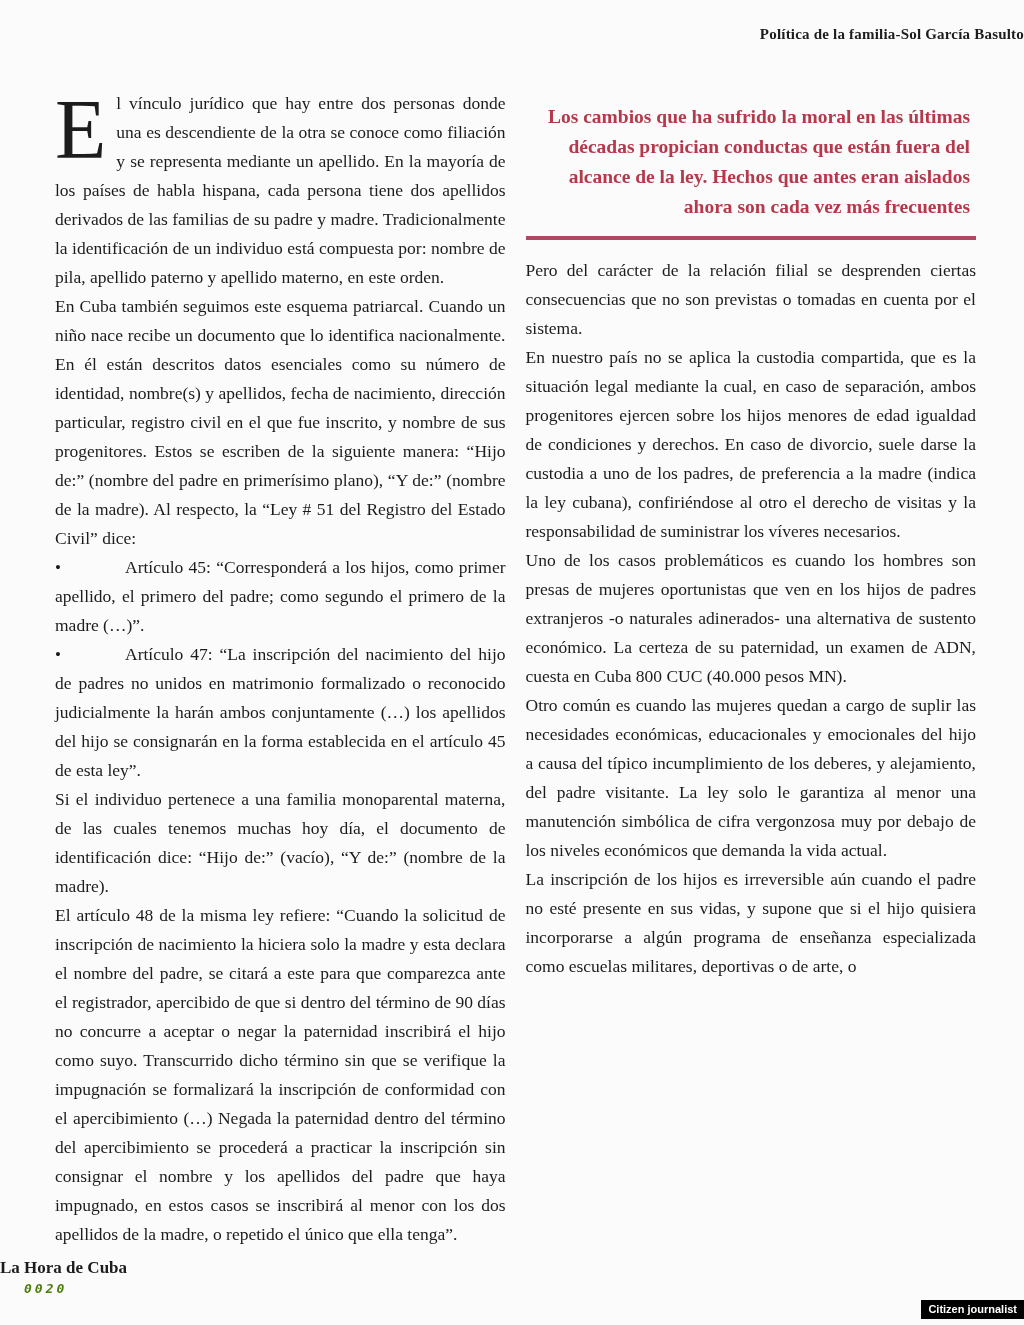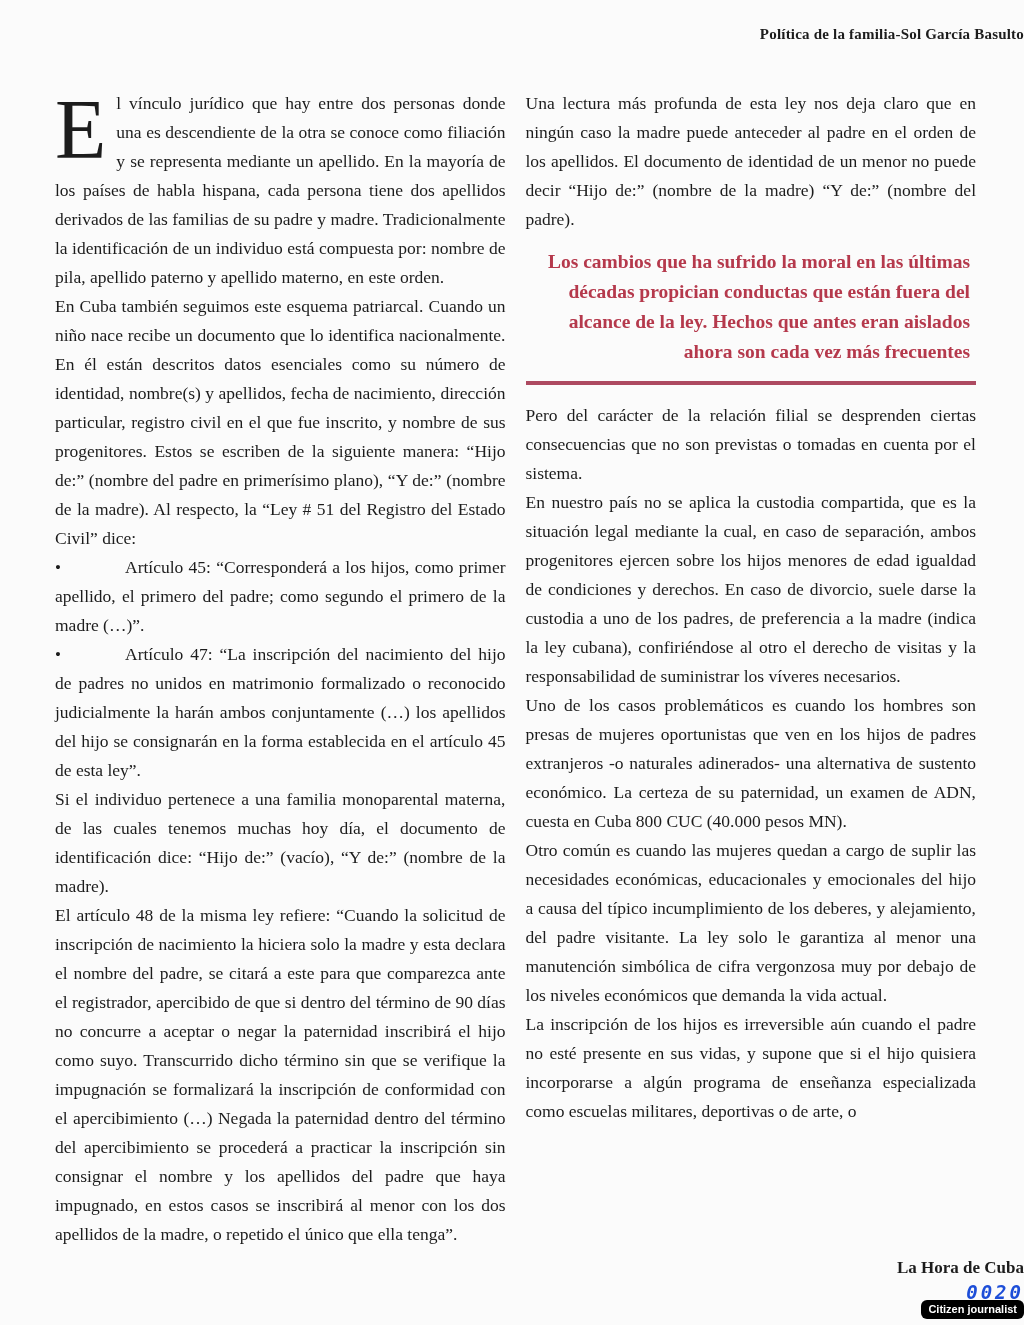--- a/index.html
+++ b/index.html
@@ -60,46 +60,46 @@
     border-top: 2px solid #ad4a61;
     border-bottom: 2px solid #ad4a61;
     background: #e5b3bf;
     margin: 4px 0 16px 0;
   }
   .page-footer {
     position: absolute;
     left: 0;
     right: 0;
     top: 1258px;
-    text-align: right;
+    text-align: left;
   }
   .footer-publication {
     font-size: 17px;
     font-weight: bold;
   }
   .footer-page-number {
     margin-top: 3px;
     font-family: "DejaVu Sans Mono", monospace;
     font-style: italic;
     font-weight: bold;
-    font-size: 19px;
+    font-size: 13px;
     letter-spacing: 3px;
-    color: #1d4ed8;
+    color: #4d7c0f;
+    margin-left: 24px;
   }
   .badge {
     position: absolute;
     right: 0;
     bottom: 6px;
     background: #000000;
     color: #ffffff;
     font-family: "Liberation Sans", sans-serif;
     font-size: 11px;
     font-weight: bold;
     padding: 3px 7px 4px 7px;
-    border-radius: 6px;
   }
 </style>
 </head>
 <body>
 
 <header class="page-header">
   <span>Política de la familia-Sol García Basulto</span>
 </header>
 
 <main class="columns">
@@ -107,21 +107,20 @@
   <section class="col">
     <p><span class="dropcap">E</span><span>l vínculo jurídico que hay entre dos personas donde una es descendiente de la otra se conoce como filiación y se representa mediante un apellido. En la mayoría de los países de habla hispana, cada persona tiene dos apellidos derivados de las familias de su padre y madre. Tradicionalmente la identificación de un individuo está compuesta por: nombre de pila, apellido paterno y apellido materno, en este orden.</span></p>
     <p>En Cuba también seguimos este esquema patriarcal. Cuando un niño nace recibe un documento que lo identifica nacionalmente. En él están descritos datos esenciales como su número de identidad, nombre(s) y apellidos, fecha de nacimiento, dirección particular, registro civil en el que fue inscrito, y nombre de sus progenitores. Estos se escriben de la siguiente manera: “Hijo de:” (nombre del padre en primerísimo plano), “Y de:” (nombre de la madre). Al respecto, la “Ley # 51 del Registro del Estado Civil” dice:</p>
     <p class="bullet-para"><span class="bullet"></span><span class="bullet-gap"></span><span>Artículo 45: “Corresponderá a los hijos, como primer apellido, el primero del padre; como segundo el primero de la madre (…)”.</span></p>
     <p class="bullet-para"><span class="bullet"></span><span class="bullet-gap"></span><span>Artículo 47: “La inscripción del nacimiento del hijo de padres no unidos en matrimonio formalizado o reconocido judicialmente la harán ambos conjuntamente (…) los apellidos del hijo se consignarán en la forma establecida en el artículo 45 de esta ley”.</span></p>
     <p>Si el individuo pertenece a una familia monoparental materna, de las cuales tenemos muchas hoy día, el documento de identificación dice: “Hijo de:” (vacío), “Y de:” (nombre de la madre).</p>
     <p>El artículo 48 de la misma ley refiere: “Cuando la solicitud de inscripción de nacimiento la hiciera solo la madre y esta declara el nombre del padre, se citará a este para que comparezca ante el registrador, apercibido de que si dentro del término de 90 días no concurre a aceptar o negar la paternidad inscribirá el hijo como suyo. Transcurrido dicho término sin que se verifique la impugnación se formalizará la inscripción de  conformidad con el apercibimiento (…) Negada la paternidad dentro del término del apercibimiento se procederá a practicar la inscripción sin consignar el nombre y los apellidos del padre que haya impugnado, en estos casos se inscribirá al menor con los dos apellidos de la madre, o repetido el único que ella tenga”.</p>
   </section>
 
   <section class="col">
-    <p>Una lectura más profunda de esta ley nos deja claro que en ningún caso la madre puede anteceder al padre en el orden de los apellidos. El documento de identidad de un menor no puede decir “Hijo de:” (nombre de la madre) “Y de:” (nombre del padre).</p>
     <p class="pull-quote">Los cambios que ha sufrido la moral en las últimas décadas propician conductas que están fuera del alcance de la ley. Hechos que antes eran aislados ahora son cada vez más frecuentes</p>
     <div class="double-rule"></div>
     <p>Pero del carácter de la relación filial se desprenden ciertas consecuencias que no son previstas o tomadas en cuenta por el sistema.</p>
     <p>En nuestro país no se aplica la custodia compartida, que es la situación legal mediante la cual, en caso de separación, ambos progenitores ejercen sobre los hijos menores de edad igualdad de condiciones y derechos. En caso de divorcio, suele darse la custodia a uno de los padres, de preferencia a la madre (indica la ley cubana), confiriéndose al otro el derecho de visitas y la responsabilidad de suministrar los víveres necesarios.</p>
     <p>Uno de los casos problemáticos es cuando los hombres son presas de mujeres oportunistas que ven en los hijos de padres extranjeros -o naturales adinerados- una alternativa de sustento económico. La certeza de su paternidad, un examen de ADN, cuesta en Cuba 800 CUC (40.000 pesos MN).</p>
     <p>Otro común es cuando las mujeres quedan a cargo de suplir las necesidades económicas, educacionales y emocionales del hijo a causa del típico incumplimiento de los deberes, y alejamiento, del padre visitante. La ley solo le garantiza al menor una manutención simbólica de cifra vergonzosa muy por debajo de los niveles económicos que demanda la vida actual.</p>
     <p>La inscripción de los hijos es irreversible aún cuando el padre no esté presente en sus vidas, y supone que si el hijo quisiera incorporarse a algún programa de enseñanza especializada como escuelas militares, deportivas o de arte, o</p>
   </section>
 
 </main>

